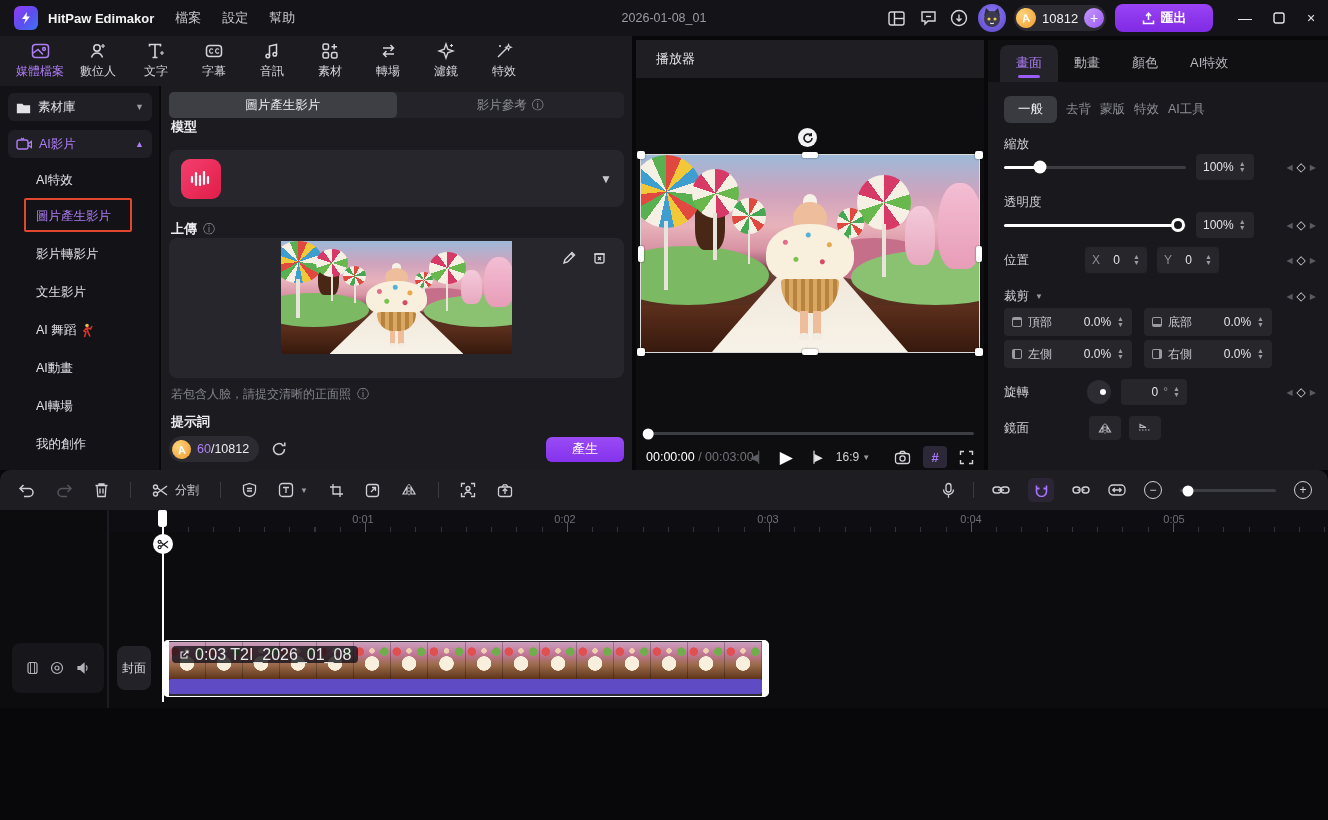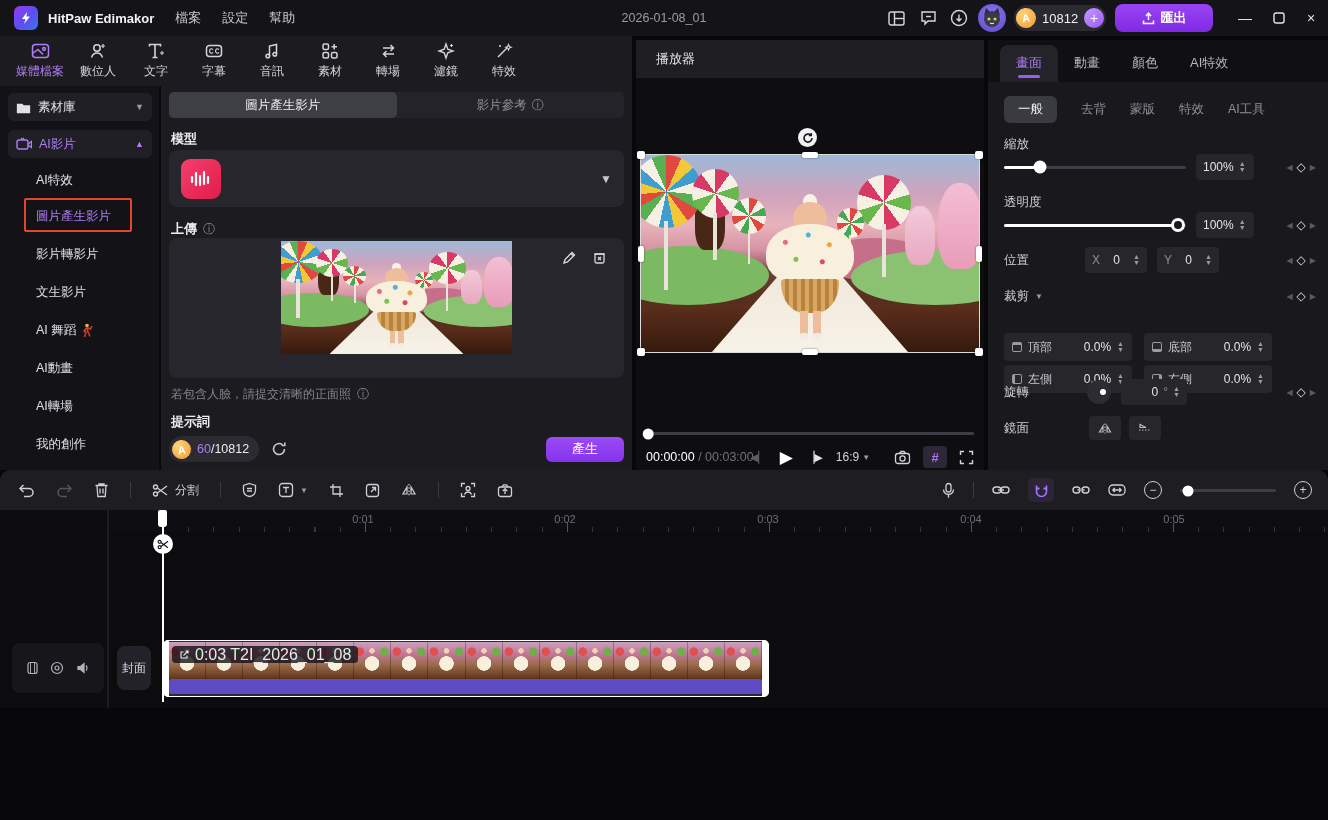--- a/index.html
+++ b/index.html
@@ -79,37 +79,37 @@
   .dim{color:#5c5c64;}
   .ratio{color:#d2d2d8;font-size:12px;display:flex;align-items:center;gap:3px;cursor:pointer;}
   .gridbtn{width:24px;height:22px;border-radius:4px;background:#2d2838;color:#a874ff;display:flex;align-items:center;justify-content:center;font-weight:bold;font-size:13px;cursor:pointer;}
 
   
   .props{position:absolute;left:988px;top:40px;width:340px;height:430px;background:#19191d;}
   .ptabs{position:absolute;top:0;left:0;width:100%;height:42px;background:#101013;display:flex;align-items:flex-end;padding-left:12px;gap:0;}
   .ptab{padding:9px 16px 10px;font-size:13px;color:#b6b6be;cursor:pointer;position:relative;}
   .ptab.active{background:#232329;border-radius:8px 8px 0 0;color:#b07ef5;}
   .ptab.active::after{content:"";position:absolute;left:50%;transform:translateX(-50%);bottom:4px;width:22px;height:3px;border-radius:2px;background:#9a5cf5;}
-  .psubtabs{position:absolute;top:56px;left:16px;display:flex;align-items:center;gap:24px;font-size:12.5px;color:#8e8e96;}
+  .psubtabs{position:absolute;top:56px;left:16px;display:flex;align-items:center;gap:9px;font-size:12.5px;color:#8e8e96;}
   .subtab{cursor:pointer;}
   .subtab.active{background:#3a3a41;color:#f0f0f3;padding:5px 14px;border-radius:6px;}
   .prow{position:absolute;left:16px;right:12px;height:28px;display:flex;align-items:center;}
   .plabel{font-size:12.5px;color:#cfcfd5;}
   .kf{margin-left:auto;display:inline-flex;align-items:center;gap:4px;cursor:pointer;}
   .kf .a{font-size:8px;color:#5a5a62;}
   .kf .d{font-size:12px;color:#d8d8dc;}
   .slider{position:relative;width:182px;height:13px;cursor:pointer;}
   .slider .tr{position:absolute;top:5px;left:0;width:100%;height:3px;border-radius:2px;background:#3d3d44;}
   .slider .fl{position:absolute;top:5px;left:0;height:3px;border-radius:2px;background:#fff;}
   .slider .kn{position:absolute;top:6.5px;transform:translate(-50%,-50%);width:13px;height:13px;border-radius:50%;background:#fff;}
   .slider .kn.ring{background:#19191d;border:3.5px solid #fff;width:14px;height:14px;}
   .vbox{display:flex;align-items:center;background:#26262b;border-radius:4px;height:26px;padding:0 7px;gap:5px;font-size:12px;color:#e4e4e8;}
   .st{display:inline-flex;flex-direction:column;line-height:6px;font-size:7px;color:#9a9aa2;cursor:pointer;}
   .axis{color:#8e8e96;}
-  .cropbox{position:absolute;width:128px;height:28px;background:#26262b;border-radius:4px;display:flex;align-items:center;padding:0 8px;gap:6px;font-size:12px;color:#c9c9cf;margin-top:25px;}
+  .cropbox{position:absolute;width:128px;height:28px;background:#26262b;border-radius:4px;display:flex;align-items:center;padding:0 8px;gap:6px;font-size:12px;color:#c9c9cf;}
   .cropbox .val{margin-left:auto;color:#e4e4e8;}
   .cic{width:10px;height:10px;border:1px solid #9a9aa0;border-radius:2px;}
   .cic.t{border-top-width:3px;}
   .cic.b{border-bottom-width:3px;}
   .cic.l{border-left-width:3px;}
   .cic.r{border-right-width:3px;}
   .knobrot{width:24px;height:24px;border-radius:50%;background:#2c2c32;position:relative;cursor:pointer;}
   .knobrot::after{content:"";position:absolute;left:13px;top:9px;width:6px;height:6px;border-radius:50%;background:#fff;}
   .mirbtn{width:32px;height:24px;border-radius:4px;background:#26262b;display:flex;align-items:center;justify-content:center;cursor:pointer;}
   .pfoot{position:absolute;left:0;bottom:0;width:100%;height:40px;background:#141418;z-index:5;}
@@ -378,21 +378,21 @@
   <section class="genpanel">
     <div class="gtabs">
       <span class="gtab active">
           <span>圖片產生影片</span>
         </span>
       <span class="gtab">
         <span>影片參考</span>
         <span class="ginfo">ⓘ</span>
       </span>
     </div>
-    <div class="glabel" style="top:44px;">
+    <div class="glabel" style="top:32px;">
         <span>模型</span>
       </div>
     <div class="modelcard">
       <span class="modelic">
         <svg width="24" height="20" viewBox="0 0 24 20" fill="none" stroke="#fff" stroke-width="2.2" stroke-linecap="round">
             <path d="M3 8 v5 M7 4 v12 M11 7 v9 M15 3 v12 M19 8 v6"></path>
           </svg>
       </span>
       <span class="modelcaret">▼</span>
     </div>

